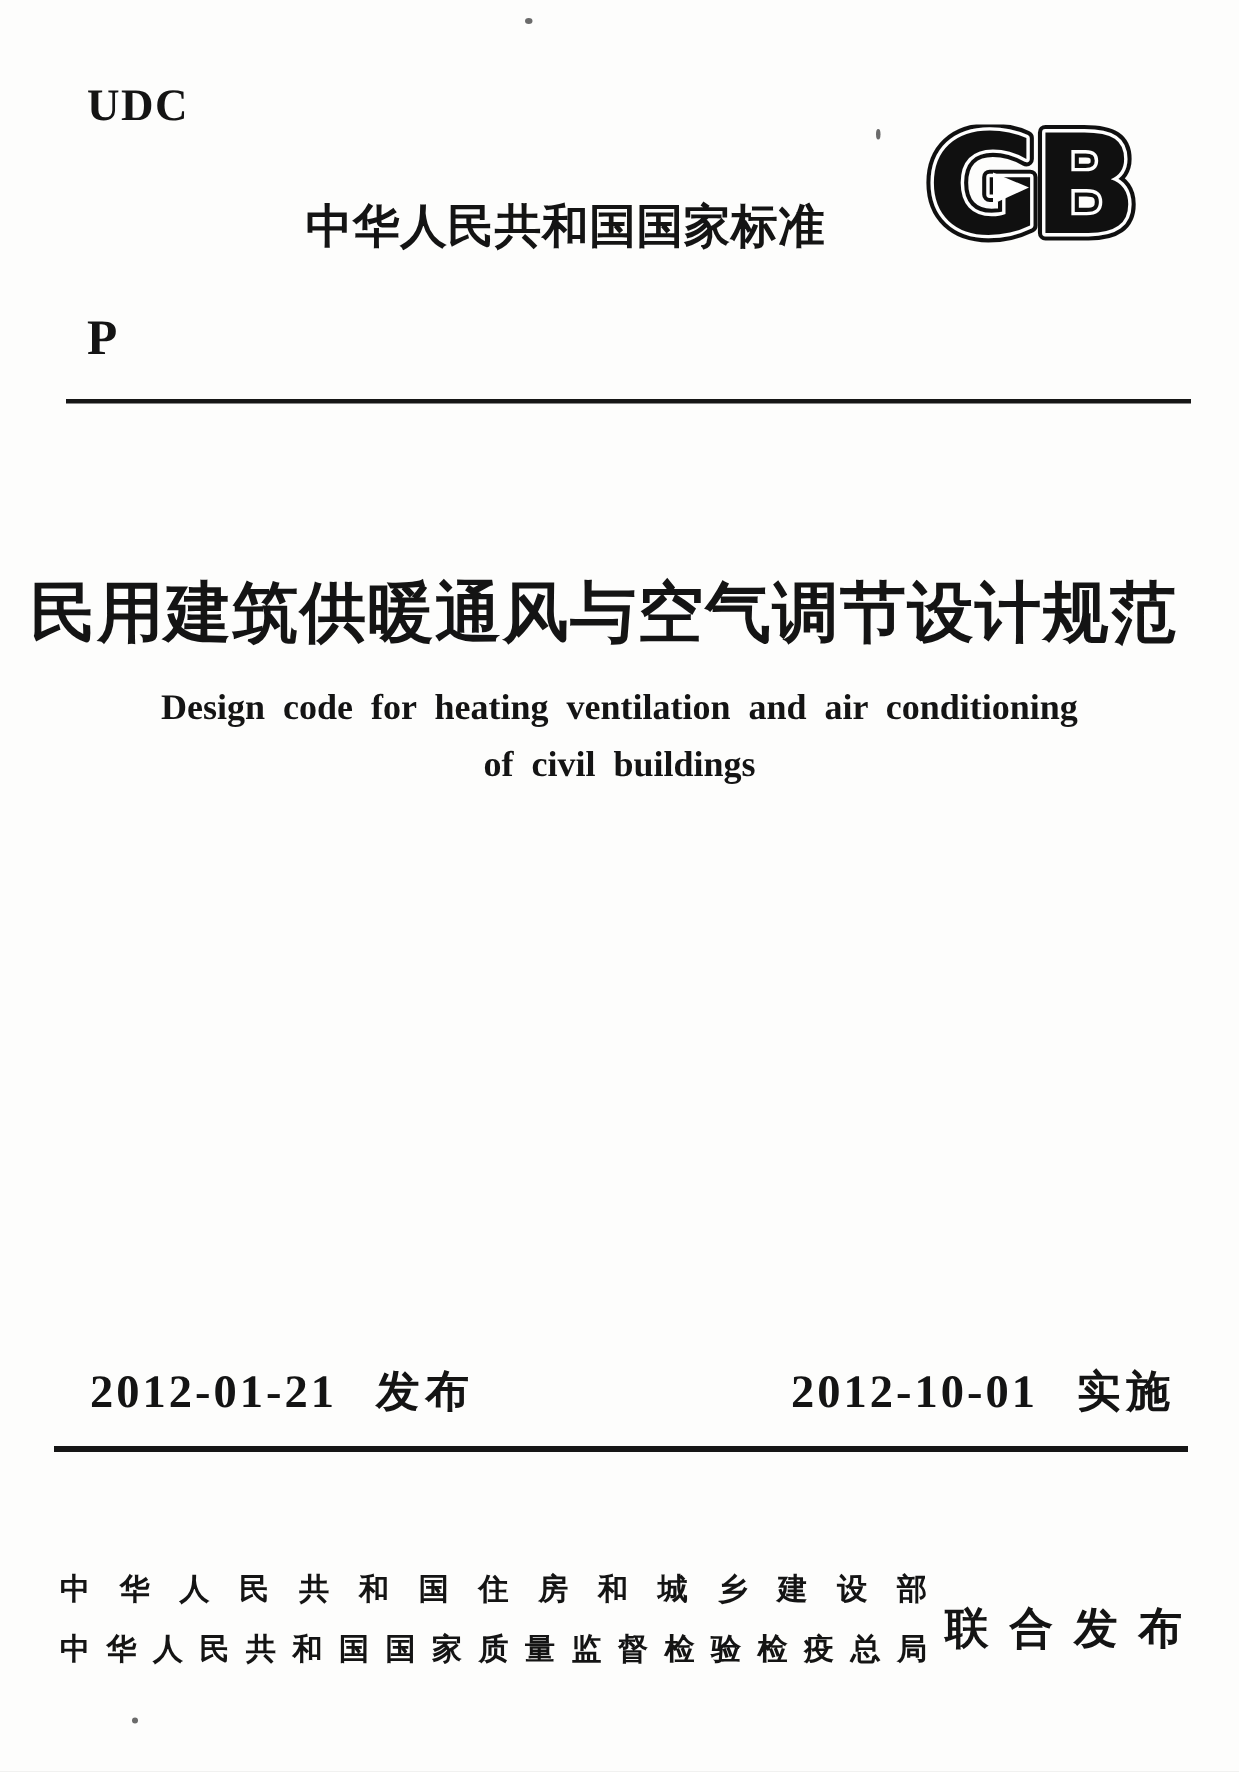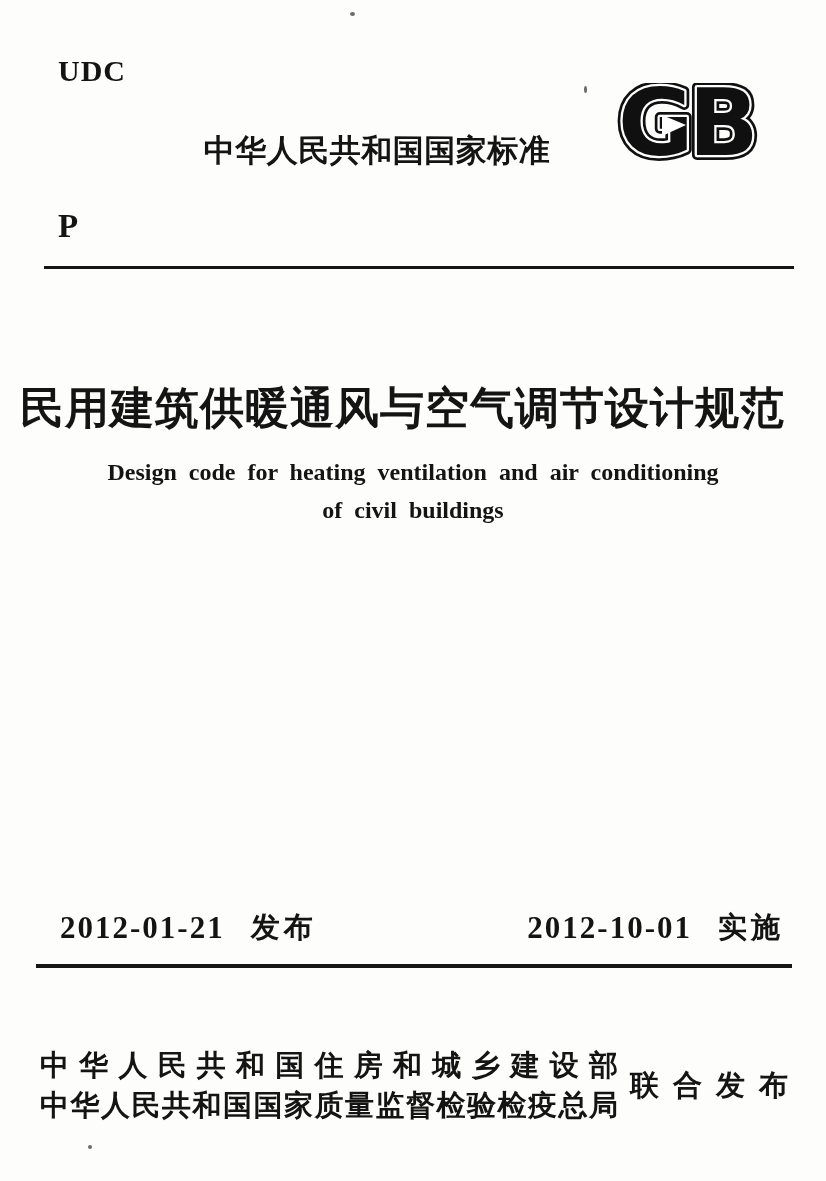--- a/index.html
+++ b/index.html
@@ -118,21 +118,21 @@
   .rule-2 {
     left: 36px; top: 964px;
     width: 756px; height: 4px;
     background: #161616;
   }
 
   .issuer-line {
     left: 40px;
     width: 578px;
     font-weight: bold;
-    font-size: 29px;
+    font-size: 20px;
     text-align: justify;
     text-align-last: justify;
     white-space: nowrap;
   }
   .issuer-line-1 { top: 1046px; }
   .issuer-line-2 { top: 1086px; }
 
   .joint-label {
     left: 630px; top: 1066px;
     width: 158px;

